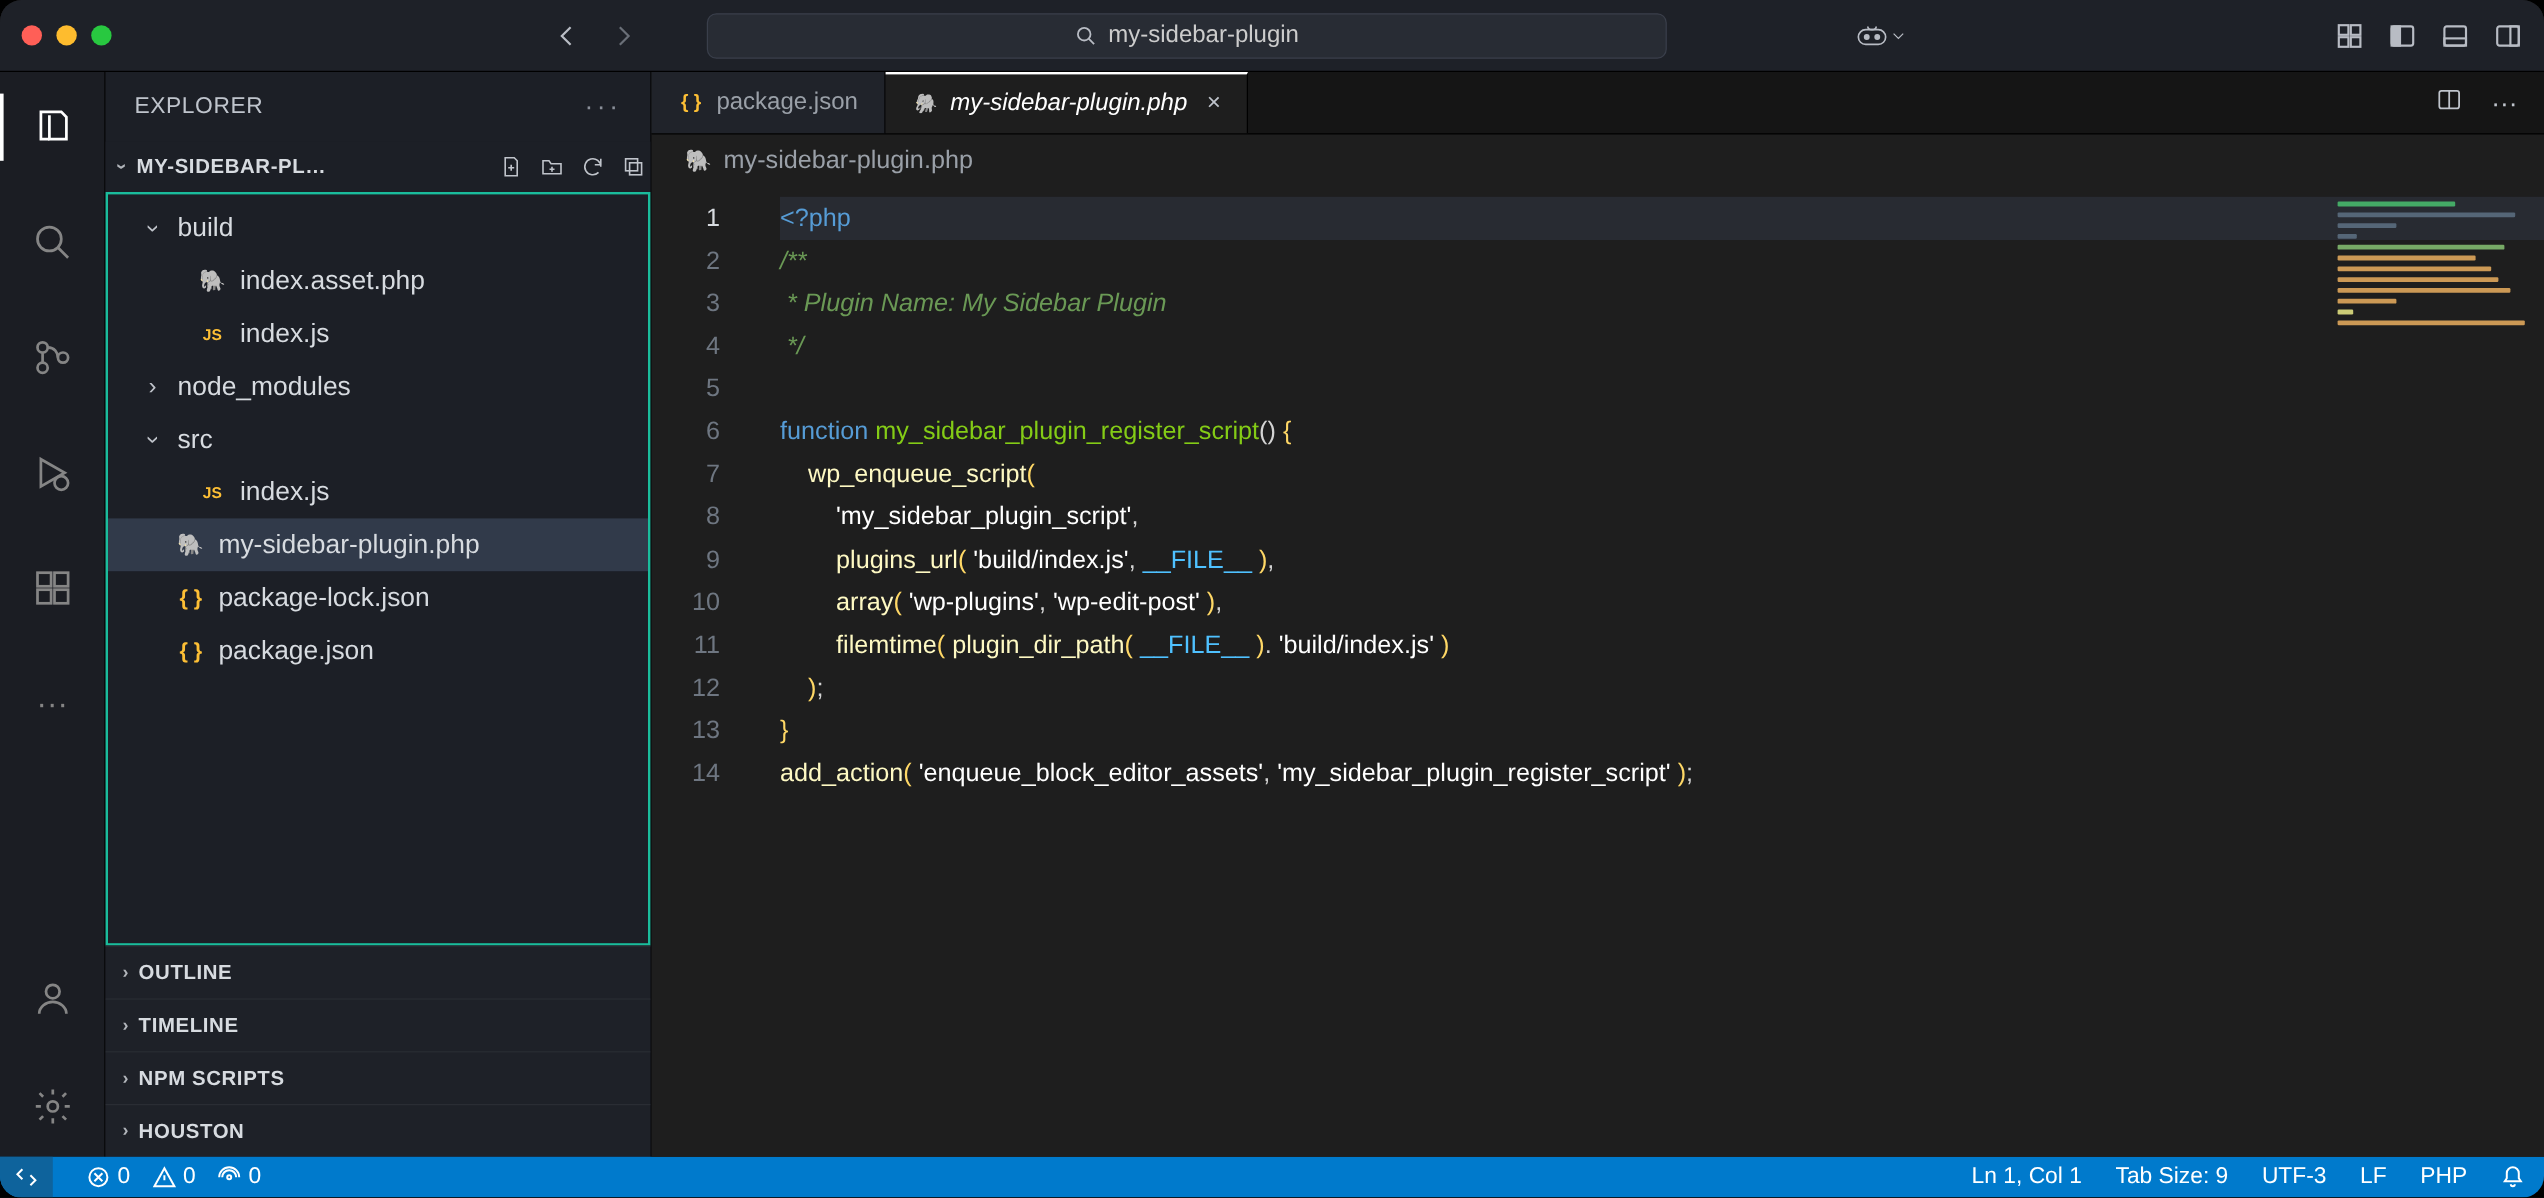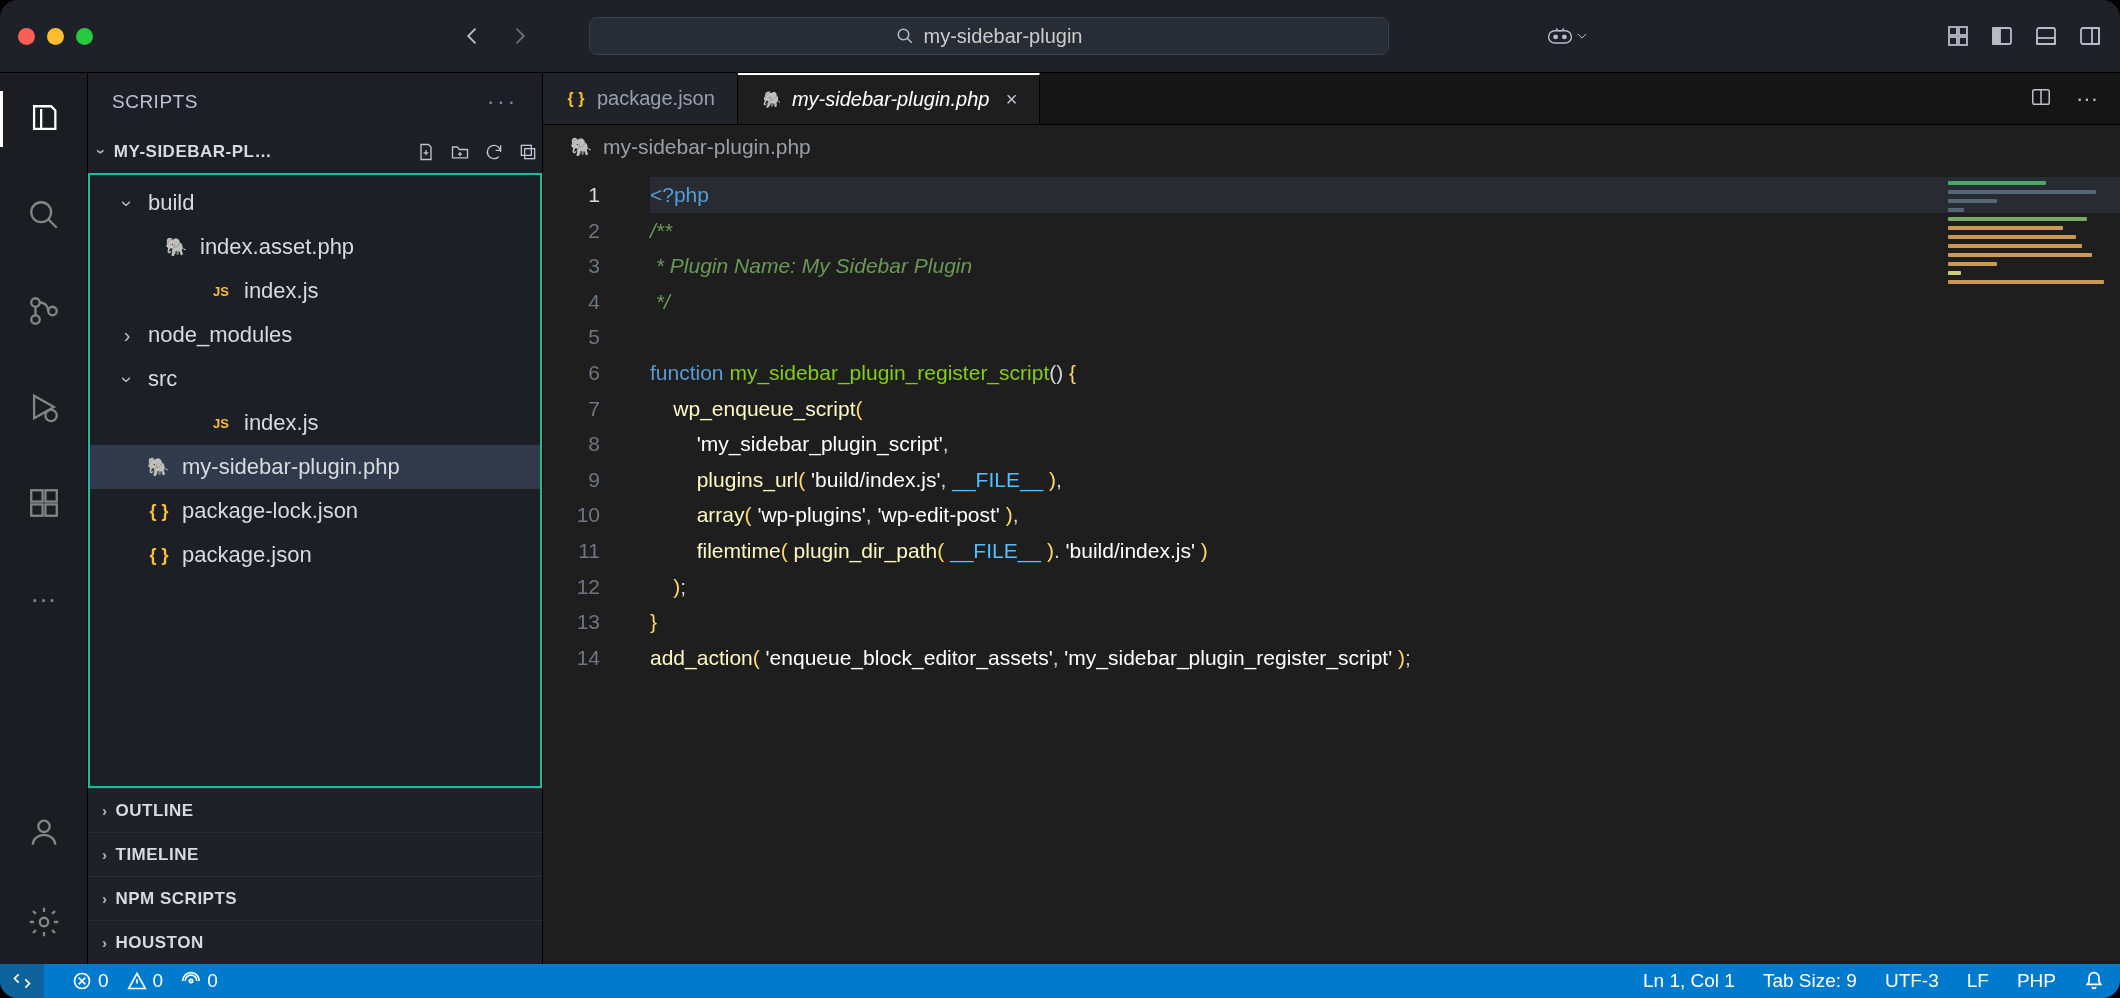--- a/index.html
+++ b/index.html
@@ -21,21 +21,21 @@
     --teal:#1abc9c;
     --gutter:#6e7681;
     --json-orange:#fdbf35;
     --php-purple:#b07fd6;
   }
   *{box-sizing:border-box;margin:0;padding:0;font-family:-apple-system,"Segoe UI",Arial,sans-serif;}
   html,body{width:2120px;height:998px;background:#000;overflow:hidden;}
   .window{position:relative;width:2120px;height:998px;border-radius:18px;overflow:hidden;background:var(--bg);display:flex;flex-direction:column;}
 
   
-  .titlebar{height:73px;background:var(--titlebar);display:flex;align-items:center;padding:0 18px;gap:26px;border-bottom:1px solid #000;}
+  .titlebar{height:60px;background:var(--titlebar);display:flex;align-items:center;padding:0 18px;gap:26px;border-bottom:1px solid #000;}
   .traffic{display:flex;gap:12px;margin-right:340px;}
   .traffic span{width:17px;height:17px;border-radius:50%;}
   .tl-close{background:#ff5f57;}
   .tl-min{background:#febc2e;}
   .tl-max{background:#28c840;}
   .nav-arrows{display:flex;gap:30px;color:var(--text-dim);font-size:26px;margin-right:30px;}
   .search{flex:0 0 800px;height:38px;background:#282c34;border:1px solid #3a3f4b;border-radius:8px;display:flex;align-items:center;justify-content:center;gap:10px;color:var(--text);font-size:20px;}
   .title-right{margin-left:auto;display:flex;gap:28px;color:var(--text-dim);align-items:center;}
   .copilot{display:flex;align-items:center;gap:2px;margin-right:330px;}
   .layout-icons{display:flex;gap:20px;}
@@ -60,21 +60,21 @@
   .folder-actions{margin-left:auto;display:flex;gap:14px;color:#c0c4cb;}
   .folder-actions svg{display:block;}
   .tree{flex:1;border:2px solid var(--teal);margin:0 0 0 0;padding:6px 0 0 0;overflow:auto;}
   .tree-row{height:44px;display:flex;align-items:center;gap:12px;padding-left:24px;font-size:22px;color:#d7dbe0;white-space:nowrap;}
   .tree-row.selected{background:var(--selected);}
   .tree-row.d1{padding-left:28px;}
   .tree-row.d2{padding-left:46px;}
   .tree-row .chev{width:18px;font-size:20px;color:#c0c4cb;text-align:center;}
   .tree-row .chev.open{transform:rotate(90deg);}
   .file-ico{width:22px;height:22px;display:flex;align-items:center;justify-content:center;font-size:13px;font-weight:700;border-radius:3px;}
-  .ico-js{color:var(--json-orange);margin-left:44px;}
+  .ico-js{color:var(--json-orange);}
   .ico-json{color:var(--json-orange);font-size:18px;}
   .ico-php{color:var(--php-purple);font-size:18px;}
 
   .side-section{height:44px;border-top:1px solid #2a2d34;display:flex;align-items:center;padding-left:14px;color:#d7dbe0;font-weight:700;font-size:17px;letter-spacing:.5px;gap:8px;background:#1e2128;}
   .side-section .chev{font-size:15px;opacity:.8;}
 
   
   .editor{flex:1;display:flex;flex-direction:column;background:var(--bg);min-width:0;position:relative;}
   .tabs{height:52px;display:flex;align-items:stretch;background:#151515;border-bottom:1px solid #000;}
   .tab{display:flex;align-items:center;gap:10px;padding:0 22px;font-size:20px;color:#9aa0a8;background:#20232a;border-right:1px solid #000;white-space:nowrap;}
@@ -232,21 +232,21 @@
           <svg width="34" height="34" viewBox="0 0 24 24" fill="none" stroke="currentColor" stroke-width="1.6">
               <circle cx="12" cy="12" r="3"></circle>
               <path d="M12 2v3M12 19v3M4.2 4.2l2.1 2.1M17.7 17.7l2.1 2.1M2 12h3M19 12h3M4.2 19.8l2.1-2.1M17.7 6.3l2.1-2.1"></path>
             </svg>
         </div>
       </div>
     </div>
 
     <div class="sidebar">
       <div class="side-header">
-        <span>SCRIPTS</span>
+        <span>EXPLORER</span>
         <span class="dots">···</span>
       </div>
       <div class="folder-header">
         <span class="chev">›</span>
         <span>MY-SIDEBAR-PL…</span>
         <div class="folder-actions">
           <span>
               <svg width="20" height="20" viewBox="0 0 24 24" fill="none" stroke="currentColor" stroke-width="1.6">
                 <path d="M6 3h9l3 3v15H6z"></path>
                 <path d="M12 10v6M9 13h6"></path>

